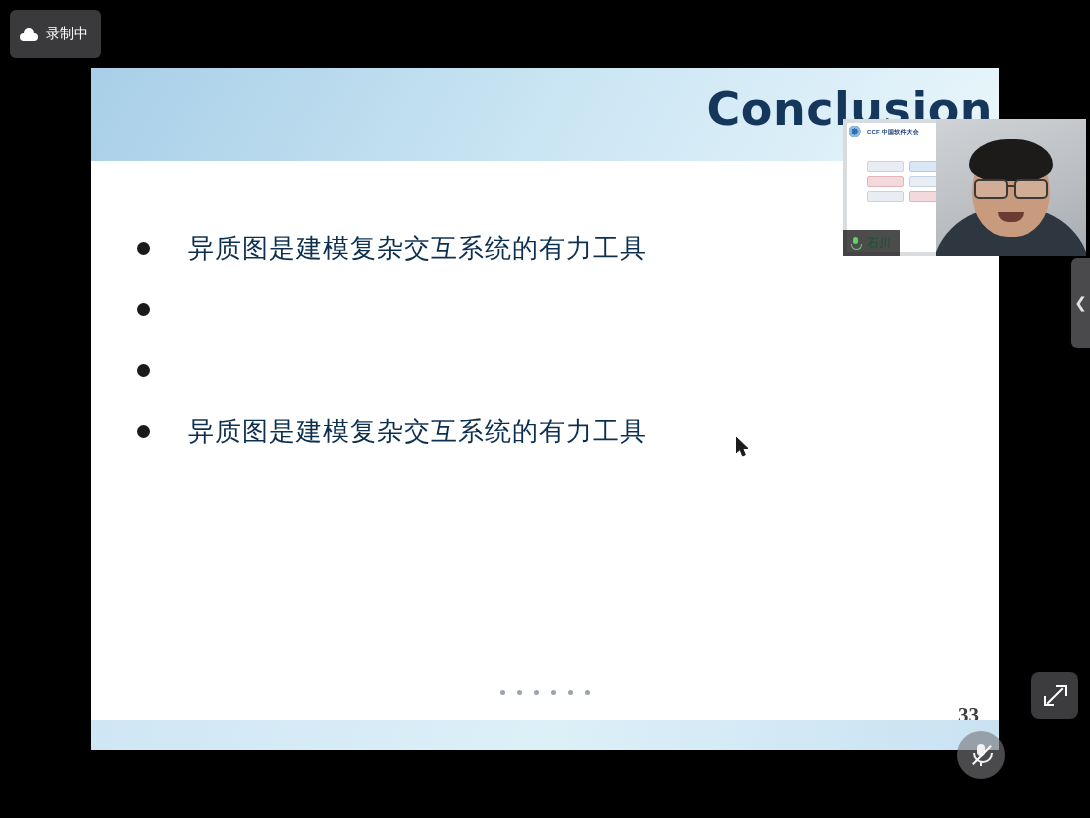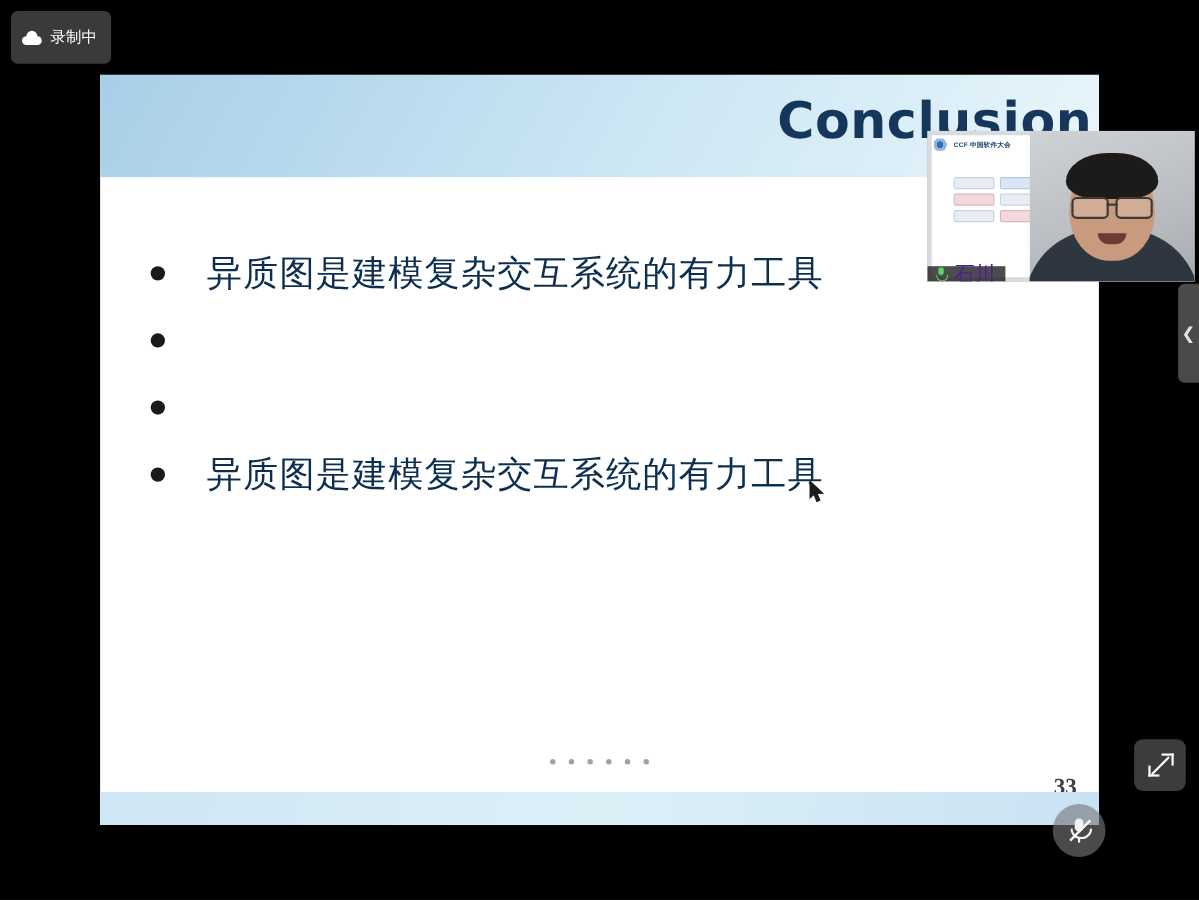--- a/index.html
+++ b/index.html
@@ -93,21 +93,21 @@
   }
   .bullet-dot {
     width: 13px;
     height: 13px;
     border-radius: 50%;
     background: #1a1a1a;
     margin-right: 38px;
     flex: 0 0 auto;
   }
   .bullet-text {
-    font-size: 32px;
+    font-size: 26px;
     color: #0d2f4f;
     font-family: "DejaVu Sans", sans-serif;
     letter-spacing: 1px;
     white-space: nowrap;
   }
 
   .page-dots {
     position: absolute;
     left: 0;
     right: 0;
@@ -298,28 +298,28 @@
     width: 26px;
     height: 10px;
     background: #6d3b34;
     border-radius: 0 0 14px 14px;
   }
 
   .vt-nameplate {
     position: absolute;
     left: 0;
     bottom: 0;
-    height: 14px;
+    height: 26px;
     padding: 0 9px 0 6px;
     background: rgba(25,25,25,0.78);
     display: flex;
     align-items: center;
     gap: 5px;
-    color: #4c1d95;
-    font-size: 19px;
+    color: #14532d;
+    font-size: 12px;
   }
   .mic-glyph {
     width: 13px;
     height: 14px;
     position: relative;
     flex: 0 0 auto;
   }
   .mic-glyph::before {
     content: "";
     position: absolute;

